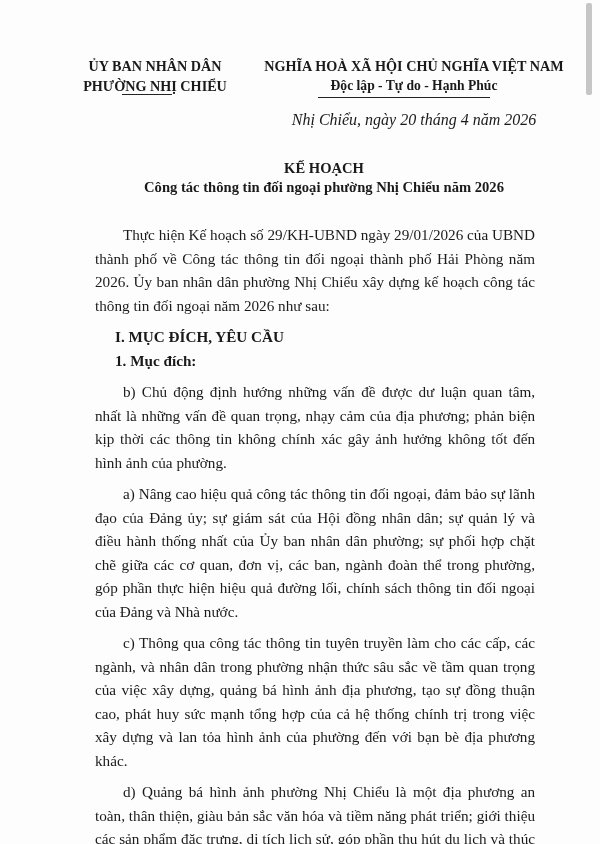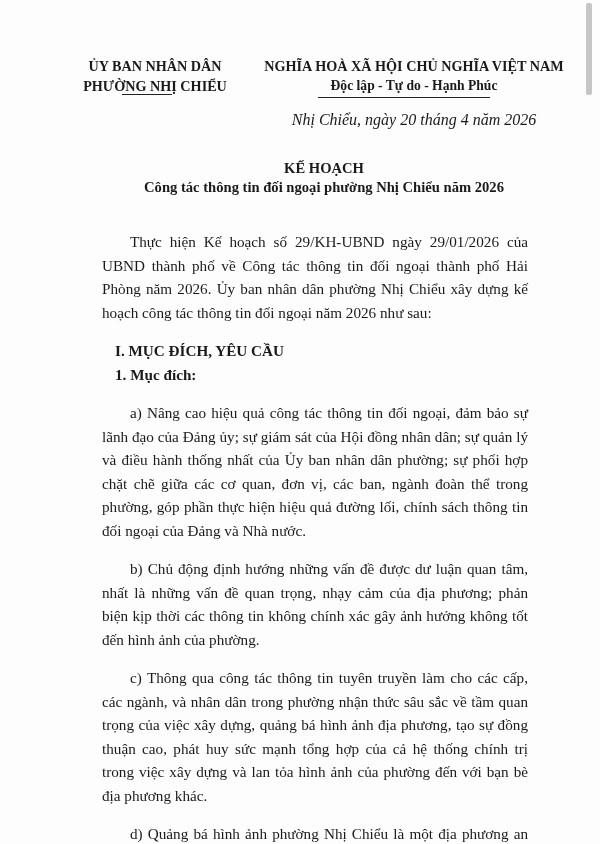--- a/index.html
+++ b/index.html
@@ -12,21 +12,21 @@
   .page { position: absolute; left: 0; top: 0; width: 600px; height: 740px; }
   .hdr-left { position: absolute; left: 70px; top: 56px; width: 170px; text-align: center; font-weight: bold; font-size: 14.2px; line-height: 20px; }
   .hdr-right { position: absolute; left: 248px; top: 56px; width: 332px; text-align: center; font-weight: bold; font-size: 14.2px; line-height: 20px; }
   .hdr-right .motto { font-size: 13.6px; }
   .ul-left { position: absolute; left: 122px; top: 94px; width: 50px; height: 1px; background: #222; }
   .ul-right { position: absolute; left: 318px; top: 97px; width: 172px; height: 1px; background: #222; }
   .docno { position: absolute; left: 70px; top: 111px; width: 170px; text-align: center; font-size: 14.5px; }
   .dateline { position: absolute; left: 248px; top: 111px; width: 332px; text-align: center; font-size: 16px; font-style: italic; }
   .title { position: absolute; left: 64px; top: 159px; width: 520px; text-align: center; font-weight: bold; font-size: 14.6px; line-height: 19px; }
   .body { position: absolute; left: 87px; top: 215px; width: 456px; font-size: 15.2px; line-height: 23.5px; text-align: justify; }
-  .body p { margin: 15px; text-indent: 28px; }
+  .body p { margin: 8px; text-indent: 28px; }
   .body .h1 { font-weight: bold; text-indent: 28px; margin: 0; }
   .body .h2 { font-weight: bold; text-indent: 28px; margin: 0; }
   .scrollbar { position: absolute; left: 586px; top: 3px; width: 6px; height: 92px; background: #c6c6c6; border-radius: 2px; }
 </style>
 </head>
 <body>
 
 <div class="page">
 
   <div class="hdr-left">
@@ -45,21 +45,21 @@
 
   <div class="title">
     <div>KẾ HOẠCH</div>
     <div>Công tác thông tin đối ngoại phường Nhị Chiểu năm 2026</div>
   </div>
 
   <div class="body">
     <p>Thực hiện Kế hoạch số 29/KH-UBND ngày 29/01/2026 của UBND thành phố về Công tác thông tin đối ngoại thành phố Hải Phòng năm 2026. Ủy ban nhân dân phường Nhị Chiểu xây dựng kế hoạch công tác thông tin đối ngoại năm 2026 như sau:</p>
     <p class="h1">I. MỤC ĐÍCH, YÊU CẦU</p>
     <p class="h2">1. Mục đích:</p>
+    <p>b) Chủ động định hướng những vấn đề được dư luận quan tâm, nhất là những vấn đề quan trọng, nhạy cảm của địa phương; phản biện kịp thời các thông tin không chính xác gây ảnh hưởng không tốt đến hình ảnh của phường.</p>
     <p>a) Nâng cao hiệu quả công tác thông tin đối ngoại, đảm bảo sự lãnh đạo của Đảng ủy; sự giám sát của Hội đồng nhân dân; sự quản lý và điều hành thống nhất của Ủy ban nhân dân phường; sự phối hợp chặt chẽ giữa các cơ quan, đơn vị, các ban, ngành đoàn thể trong phường, góp phần thực hiện hiệu quả đường lối, chính sách thông tin đối ngoại của Đảng và Nhà nước.</p>
-    <p>b) Chủ động định hướng những vấn đề được dư luận quan tâm, nhất là những vấn đề quan trọng, nhạy cảm của địa phương; phản biện kịp thời các thông tin không chính xác gây ảnh hưởng không tốt đến hình ảnh của phường.</p>
     <p>c) Thông qua công tác thông tin tuyên truyền làm cho các cấp, các ngành, và nhân dân trong phường nhận thức sâu sắc về tầm quan trọng của việc xây dựng, quảng bá hình ảnh địa phương, tạo sự đồng thuận cao, phát huy sức mạnh tổng hợp của cả hệ thống chính trị trong việc xây dựng và lan tỏa hình ảnh của phường đến với bạn bè địa phương khác.</p>
     <p>d) Quảng bá hình ảnh phường Nhị Chiểu là một địa phương an toàn, thân thiện, giàu bản sắc văn hóa và tiềm năng phát triển; giới thiệu các sản phẩm đặc trưng, di tích lịch sử, góp phần thu hút du lịch và thúc đẩy kinh tế địa phương. Nâng cao nhận thức của người dân về hội nhập quốc tế, chủ quyền biển đảo, quyền con người và các vấn đề đối ngoại quan trọng; tạo sự đồng thuận xã hội.</p>
 
   </div>
 
   <div class="scrollbar"></div>
 </div>
 
 </body></html>

